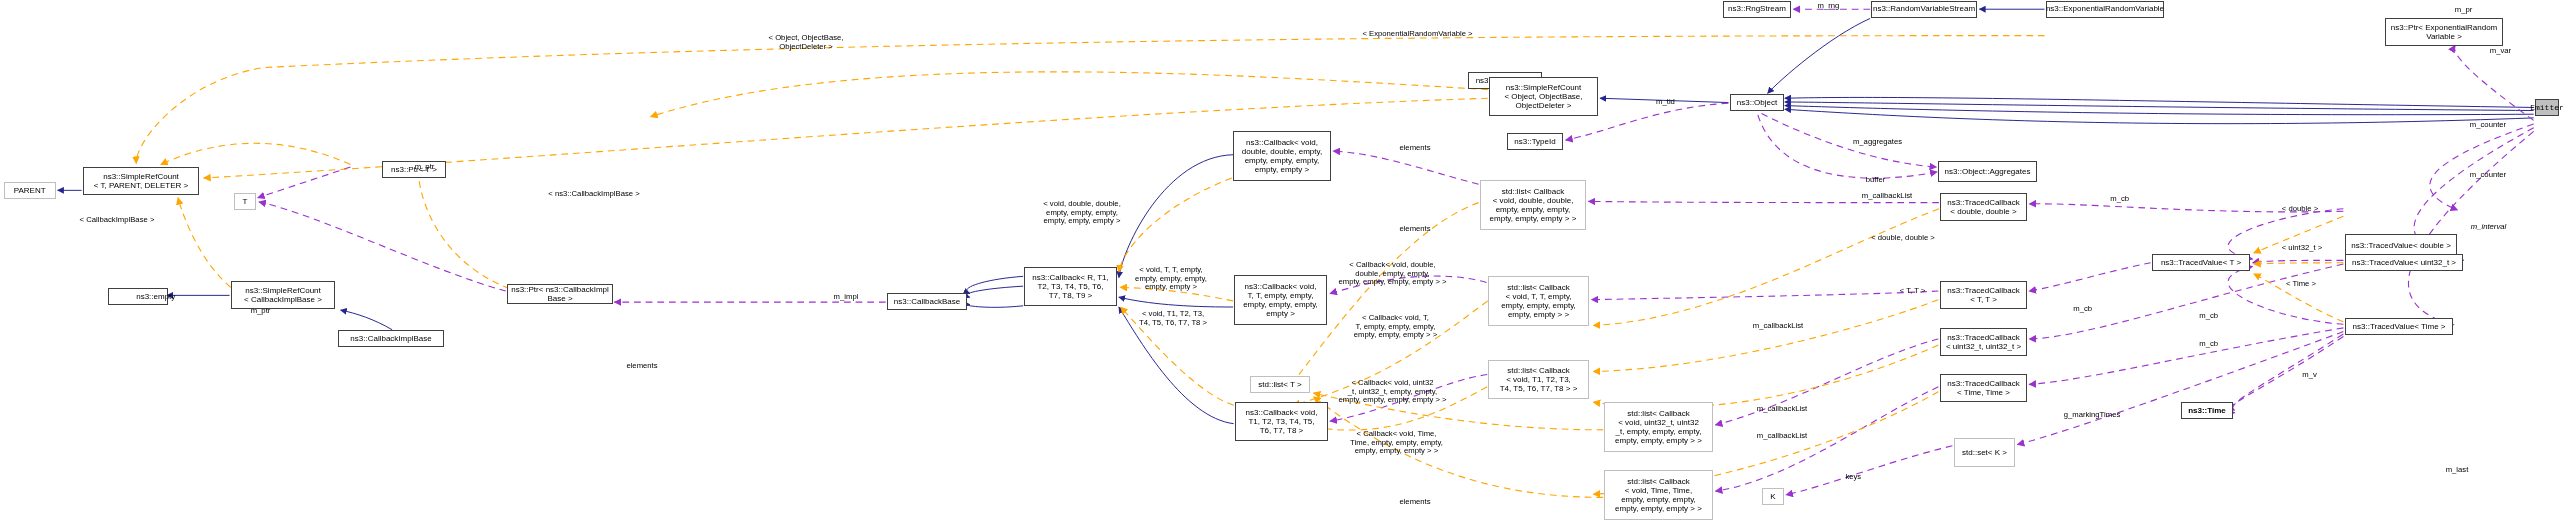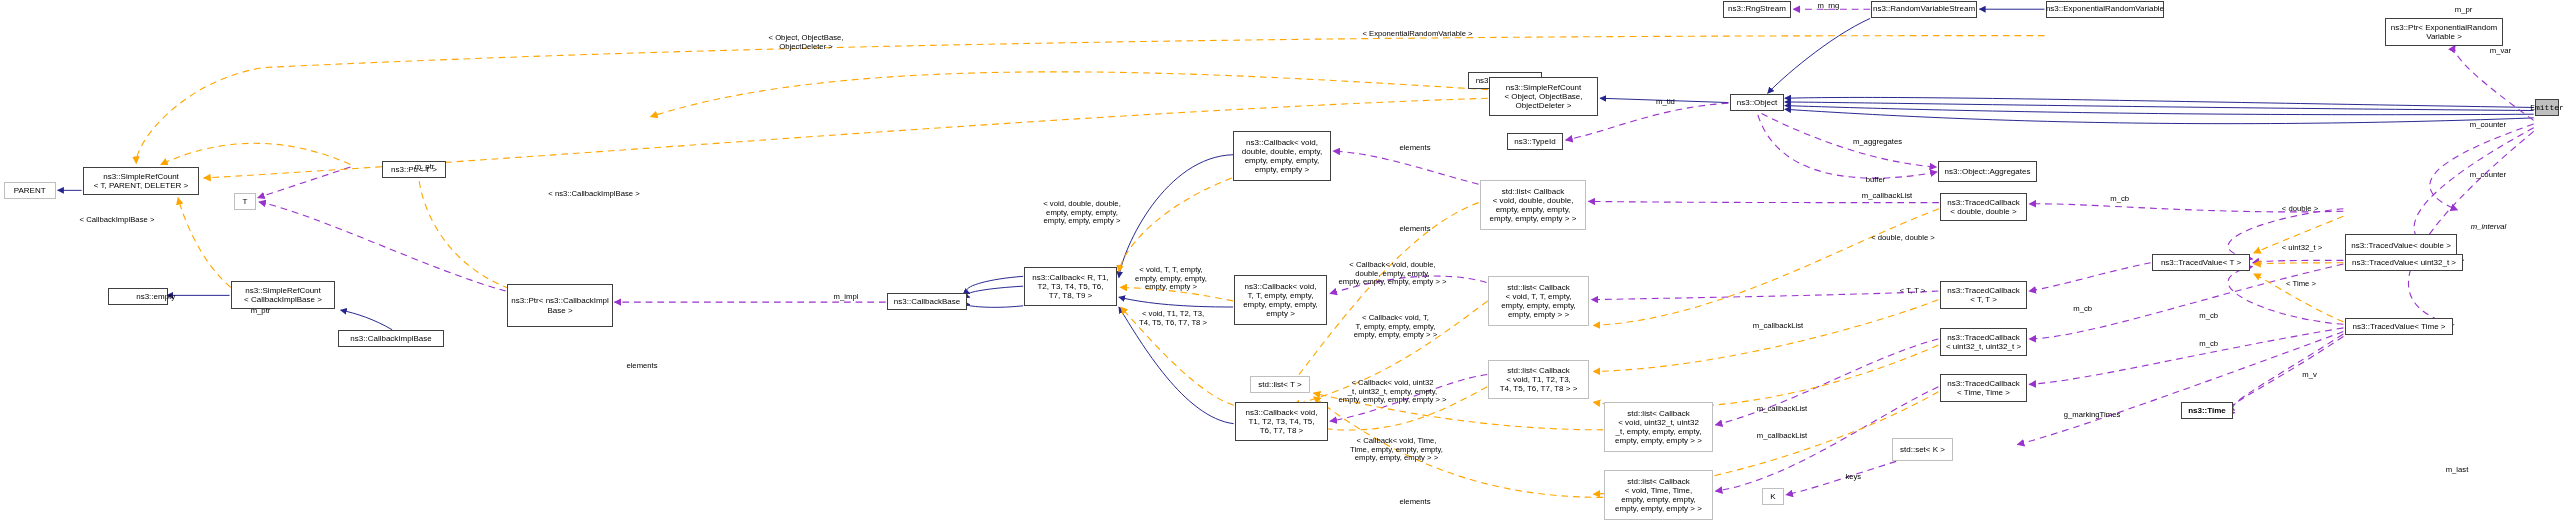--- a/index.html
+++ b/index.html
@@ -150,21 +150,21 @@
 
   <div class="node light" style="left:3.7px;top:182px;width:52px;height:17px;">PARENT</div>
   <div class="node solid" style="left:83px;top:167px;width:116px;height:28px;">ns3::SimpleRefCount
 &lt; T, PARENT, DELETER &gt;</div>
   <div class="node light" style="left:234px;top:193px;width:22px;height:17px;">T</div>
   <div class="node solid" style="left:108px;top:288px;width:60px;height:17px;padding-left:38px;">ns3::empty</div>
   <div class="node solid" style="left:231px;top:281px;width:104px;height:28px;">ns3::SimpleRefCount
 &lt; CallbackImplBase &gt;</div>
   <div class="node solid" style="left:352px;top:161px;width:64px;height:17px;margin-left:30px;">ns3::Ptr&lt; T &gt;</div>
   <div class="node solid" style="left:338px;top:330px;width:106px;height:17px;">ns3::CallbackImplBase</div>
-  <div class="node solid" style="left:507px;top:284px;width:106px;height:43px;">ns3::Ptr&lt; ns3::CallbackImpl
+  <div class="node solid" style="left:507px;top:284px;width:106px;height:20px;">ns3::Ptr&lt; ns3::CallbackImpl
 Base &gt;</div>
   <div class="node solid" style="left:887px;top:293px;width:80px;height:17px;">ns3::CallbackBase</div>
   <div class="node solid" style="left:1024px;top:267px;width:93px;height:39px;">ns3::Callback&lt; R, T1,
 T2, T3, T4, T5, T6,
 T7, T8, T9 &gt;</div>
   <div class="node solid" style="left:1233px;top:131px;width:98px;height:50px;">ns3::Callback&lt; void,
 double, double, empty,
 empty, empty, empty,
 empty, empty &gt;</div>
   <div class="node solid" style="left:1234px;top:275px;width:93px;height:50px;">ns3::Callback&lt; void,
@@ -193,21 +193,21 @@
   <div class="node light" style="left:1604px;top:402px;width:109px;height:50px;">std::list&lt; Callback
 &lt; void, uint32_t, uint32
 _t, empty, empty, empty,
 empty, empty, empty &gt; &gt;</div>
   <div class="node light" style="left:1604px;top:470px;width:109px;height:50px;">std::list&lt; Callback
 &lt; void, Time, Time,
 empty, empty, empty,
 empty, empty, empty &gt; &gt;</div>
   <div class="node light" style="left:1250px;top:376px;width:60px;height:17px;">std::list&lt; T &gt;</div>
   <div class="node light" style="left:1762px;top:488px;width:22px;height:17px;">K</div>
-  <div class="node light" style="left:1892px;top:438px;width:61px;height:23px;">std::set&lt; K &gt;</div>
+  <div class="node light" style="left:1954px;top:438px;width:61px;height:29px;">std::set&lt; K &gt;</div>
   <div class="node solid" style="left:1730px;top:94px;width:54px;height:17px;">ns3::Object</div>
   <div class="node solid" style="left:1723px;top:0.6px;width:68px;height:17px;">ns3::RngStream</div>
   <div class="node solid" style="left:1871px;top:0.6px;width:106px;height:17px;">ns3::RandomVariableStream</div>
   <div class="node solid" style="left:2046px;top:0.6px;width:118px;height:17px;">ns3::ExponentialRandomVariable</div>
   <div class="node solid" style="left:2385px;top:18px;width:118px;height:28px;">ns3::Ptr&lt; ExponentialRandom
 Variable &gt;</div>
   <div class="node solid" style="left:1938px;top:161px;width:99px;height:21px;">ns3::Object::Aggregates</div>
   <div class="node solid" style="left:1940px;top:193px;width:87px;height:28px;">ns3::TracedCallback
 &lt; double, double &gt;</div>
   <div class="node solid" style="left:1940px;top:281px;width:87px;height:28px;">ns3::TracedCallback
@@ -267,21 +267,21 @@
   <div class="edge-label" style="left:2194px;top:312px;width:29.5px;">m_cb</div>
   <div class="edge-label" style="left:2194px;top:340px;width:29.5px;">m_cb</div>
   <div class="edge-label" style="left:1745px;top:322px;width:66px;">m_callbackList</div>
   <div class="edge-label" style="left:1331px;top:379px;width:123px;">&lt; Callback&lt; void, uint32
 _t, uint32_t, empty, empty,
 empty, empty, empty, empty &gt; &gt;</div>
   <div class="edge-label" style="left:2296px;top:371px;width:27px;">m_v</div>
   <div class="edge-label" style="left:620px;top:362px;width:44px;">elements</div>
   <div class="edge-label" style="left:1749px;top:405px;width:66px;">m_callbackList</div>
   <div class="edge-label" style="left:2440px;top:426px;width:34px;margin-top:40px;">m_last</div>
-  <div class="edge-label" style="left:1338px;top:430px;width:117px;margin-top:7px;">&lt; Callback&lt; void, Time,
+  <div class="edge-label" style="left:1338px;top:430px;width:117px;">&lt; Callback&lt; void, Time,
 Time, empty, empty, empty,
 empty, empty, empty &gt; &gt;</div>
   <div class="edge-label" style="left:1749px;top:432px;width:66px;">m_callbackList</div>
   <div class="edge-label" style="left:1841px;top:473px;width:24.6px;">keys</div>
   <div class="edge-label" style="left:2056px;top:411px;width:72px;">g_markingTimes</div>
   <div class="edge-label" style="left:1393px;top:498px;width:44px;">elements</div>
 
 </div>
 
 

